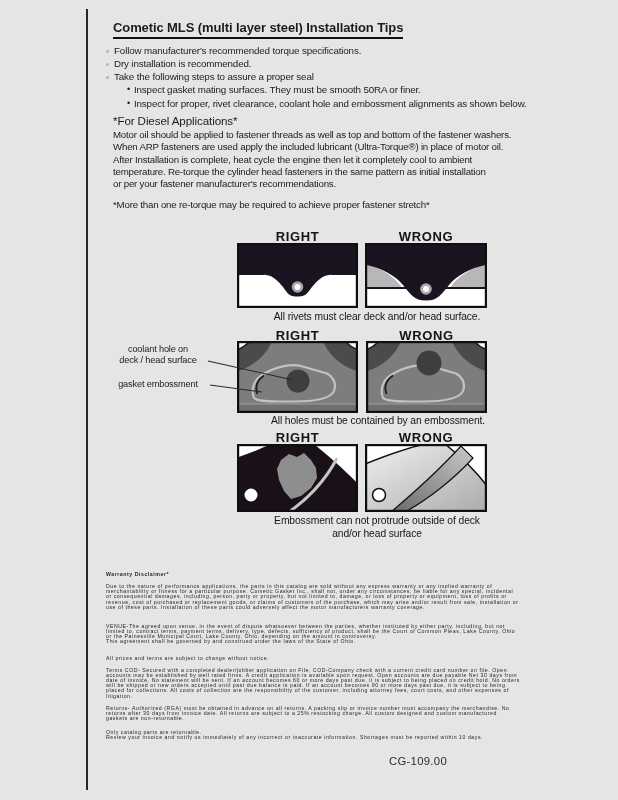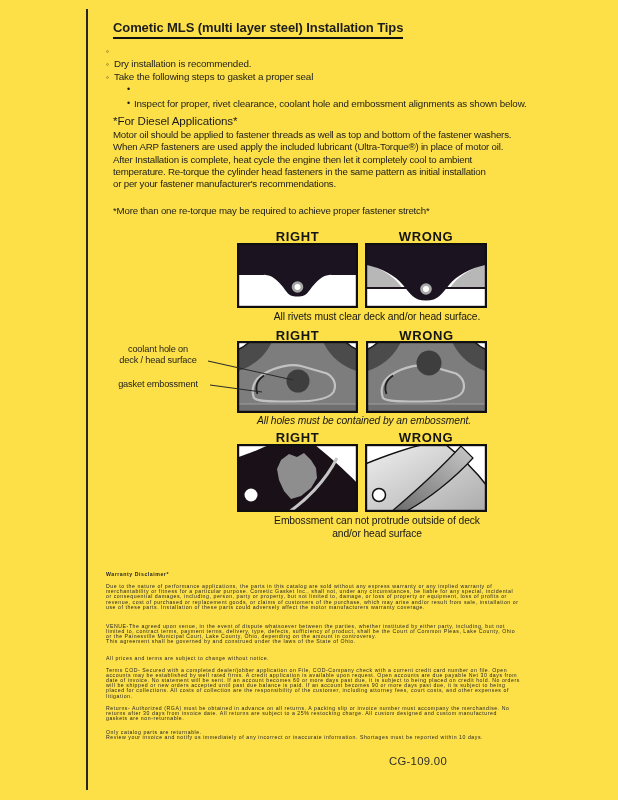--- a/index.html
+++ b/index.html
@@ -1,16 +1,16 @@
 <!DOCTYPE html>
 <html><head>
 <meta charset="utf-8">
 <style>
   html,body{margin:0;padding:0;background:#fff;}
-  .page{position:relative;width:618px;height:800px;background:#fde047;overflow:hidden;
+  .page{position:relative;width:618px;height:800px;background:#e5e5e5;overflow:hidden;
         font-family:"Liberation Sans",sans-serif;color:#1c1c1c;}
   .left-rule{position:absolute;left:86px;top:9px;width:1.5px;height:781px;background:#262626;}
   .title{position:absolute;left:113px;top:20px;font-size:13px;font-weight:bold;letter-spacing:-0.1px;
          border-bottom:2px solid #101010;padding-bottom:2px;white-space:nowrap;}
   .tips{position:absolute;left:106px;top:45px;font-size:9.8px;letter-spacing:-0.15px;line-height:12.8px;}
   .b-row{display:flex;white-space:nowrap;}
   .b-row .m1{width:8px;font-size:8.5px;flex:none;}
   .sub{margin-left:21px;line-height:13.3px;}
   .sub .m2{width:7px;font-size:9px;flex:none;}
   .diesel{position:absolute;left:113px;top:114px;width:470px;}
@@ -33,46 +33,48 @@
 <body>
 
 <div class="page">
   <div class="left-rule"></div>
 
   <div class="title">Cometic MLS (multi layer steel) Installation Tips</div>
 
   <div class="tips">
     <div class="b-row">
         <span class="m1">◦</span>
+        <span>Follow manufacturer's recommended torque specifications.</span>
       </div>
     <div class="b-row">
         <span class="m1">◦</span>
         <span>Dry installation is recommended.</span>
       </div>
     <div class="b-row">
         <span class="m1">◦</span>
-        <span>Take the following steps to gasket a proper seal</span>
+        <span>Take the following steps to assure a proper seal</span>
       </div>
     <div class="b-row sub">
         <span class="m2">•</span>
+        <span>Inspect gasket mating surfaces.  They must be smooth 50RA or finer.</span>
       </div>
     <div class="b-row sub">
         <span class="m2">•</span>
         <span>Inspect for proper, rivet clearance, coolant hole and embossment alignments as shown below.</span>
       </div>
   </div>
 
   <div class="diesel">
     <div class="d-head">*For Diesel Applications*</div>
     <div class="d-para pre">Motor oil should be applied to fastener threads as well as top and bottom of the fastener washers.
 When ARP fasteners are used apply the included lubricant (Ultra-Torque®) in place of motor oil.</div>
     <div class="d-para pre">After Installation is complete, heat cycle the engine then let it completely cool to ambient
 temperature. Re-torque the cylinder head fasteners in the same pattern as initial installation
 or per your fastener manufacturer's recommendations.</div>
-    <div class="d-para" style="margin-top:15px;">*More than one re-torque may be required to achieve proper fastener stretch*</div>
+    <div class="d-para" style="margin-top:9px;">*More than one re-torque may be required to achieve proper fastener stretch*</div>
   </div>
 
   <div class="dlabel" style="left:237px;top:229px;width:121px;">RIGHT</div>
   <div class="dlabel" style="left:365px;top:229px;width:122px;">WRONG</div>
 
   <svg class="dbox" style="left:237px;top:243px;" width="121" height="65" viewBox="0 0 121 65">
     <rect width="121" height="65" fill="#ffffff"></rect>
     <polygon points="2,27 27,31.5 2,31.5" fill="#b7b7b7" stroke="#1c1320" stroke-width="1"></polygon>
     <polygon points="119,27 94,31.5 119,31.5" fill="#b7b7b7" stroke="#1c1320" stroke-width="1"></polygon>
     <path d="M0,0 H121 V31.5 H99 C88,31.5 85,33.5 78.5,40 C71,47.5 71.5,53.5 60.5,53.5 C49.5,53.5 50,47.5 42.5,40 C36,33.5 33,31.5 22,31.5 H0 Z" fill="#1c1320"></path>
@@ -127,21 +129,21 @@
 
   <div class="side-label pre" style="left:108px;top:344px;width:100px;">coolant hole on
 deck / head surface</div>
   <div class="side-label" style="left:108px;top:379px;width:100px;">gasket embossment</div>
 
   <svg class="dbox" style="left:205px;top:352px;" width="100" height="48" viewBox="0 0 100 48">
     <line x1="3" y1="9" x2="88" y2="28" stroke="#2a2a2a" stroke-width="1.1"></line>
     <line x1="5" y1="33" x2="57" y2="40" stroke="#2a2a2a" stroke-width="1.1"></line>
   </svg>
 
-  <div class="caption" style="left:224px;top:415px;width:280px;font-style:italic;">All holes must be contained by an embossment.</div>
+  <div class="caption" style="left:238px;top:415px;width:280px;">All holes must be contained by an embossment.</div>
 
   <div class="dlabel" style="left:237px;top:430px;width:121px;">RIGHT</div>
   <div class="dlabel" style="left:365px;top:430px;width:122px;">WRONG</div>
 
   <svg class="dbox" style="left:237px;top:444px;" width="121" height="68" viewBox="0 0 121 68">
     <rect width="121" height="68" fill="#1a1118"></rect>
     <path d="M0,0 H34 C22,5.5 10,10.5 0,13.5 Z" fill="#ffffff"></path>
     <path d="M77,0 H121 V40 C105,23 90,11 77,0 Z" fill="#ffffff"></path>
     <path d="M52,68 C68,57 88,38 100,14" stroke="#c6c6c6" stroke-width="3" fill="none"></path>
     <path d="M44,16 L52,10 L60,13 L67,9 L74,16 L79,24 L80,34 L74,44 L64,52 L54,55 L47,47 L42,36 L40,25 Z" fill="#8e8e8e"></path>

